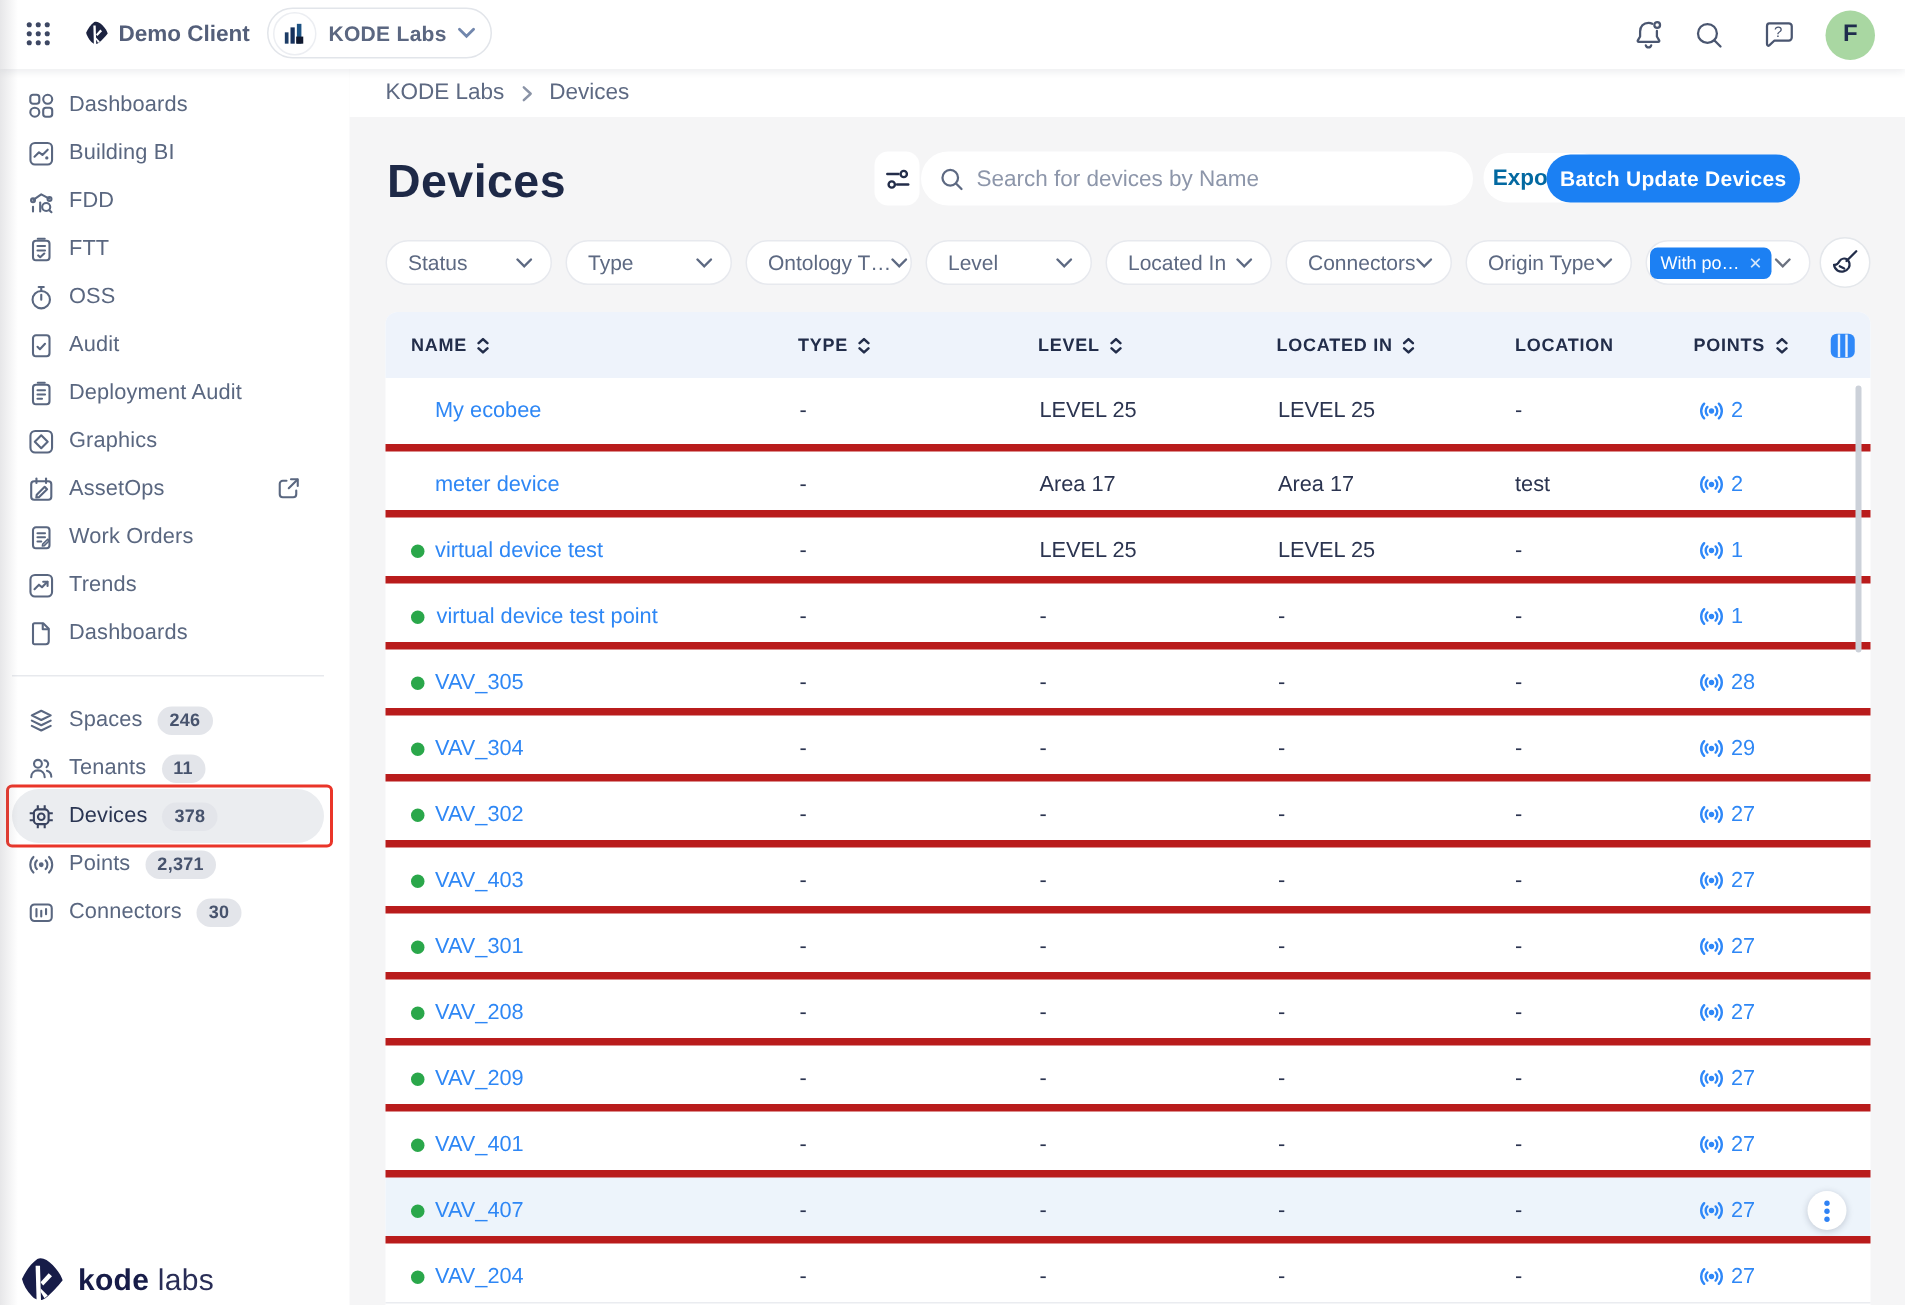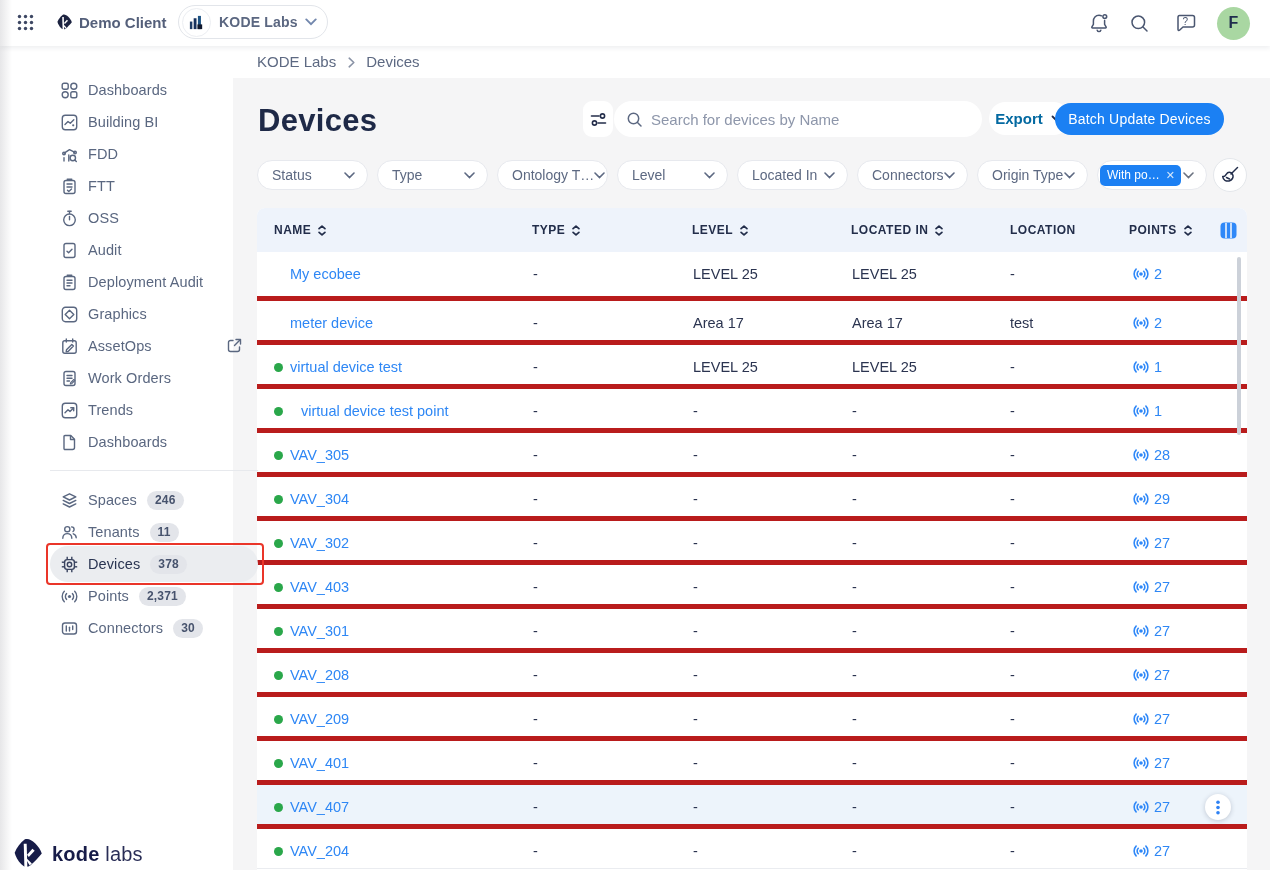--- a/index.html
+++ b/index.html
@@ -23,21 +23,21 @@
   .orgname { font-size:14px; font-weight:700; color:#5b6781; margin:0 7px 0 8px; letter-spacing:.2px;}
   .tbicons { position:absolute; right:0; top:0; height:46px; display:flex; align-items:center; }
   .tbico { display:flex; }
   .tbico.b1 { margin-right:19px; }
   .tbico.b2 { margin-right:25px; }
   .tbico.b3 { margin-right:20px; }
   .avatar { width:33px; height:33px; border-radius:50%; background:#a9d7a2; color:#1f2c4d; font-size:16px; font-weight:700;
             display:flex; align-items:center; justify-content:center; margin-right:20px; }
 
   
-  .nav { position:absolute; left:0; top:28px; width:233px;margin-left:42px; }
+  .nav { position:absolute; left:0; top:8px; width:233px; }
   .navitem { height:32px; display:flex; align-items:center; padding-left:19px; color:#5a6780; font-size:14.5px; position:relative;}
   .navitem svg { flex:0 0 auto; }
   .navitem .lbl { margin-left:10px; letter-spacing:.1px; }
   .extlink { position:absolute; right:33px; top:8px; }
   .divider { height:1px; background:#e7e9ed; margin:12px 17px 13px 8px; }
   .badge { margin-left:10px; background:#e3e5ea; color:#47536d; border-radius:10px; font-size:12px; font-weight:700;
            padding:2.5px 8px; letter-spacing:.2px; }
   .sel-bg { position:absolute; left:8px; top:-2px; width:208px; height:36px; background:#ebedf0; border-radius:18px; z-index:-1; }
   .sel-red { position:absolute; left:4px; top:-5px; width:218px; height:42px; border:2px solid #ea3529; border-radius:4px; z-index:2; pointer-events:none;}
   .navsel { color:#2a3552; font-weight:400; }
@@ -46,22 +46,22 @@
   
   .crumbs { position:absolute; left:257px; top:53px; font-size:15px; color:#5d6982; z-index:6; }
   .title { position:absolute; left:258px; top:103px; font-size:31px; font-weight:700; color:#1e2947; letter-spacing:.3px; }
   .fbtn { position:absolute; left:583px; top:101px; width:30px; height:36px; background:#fff; border-radius:9px;
           display:flex; align-items:center; justify-content:center; }
   .search { position:absolute; left:614px; top:101px; width:368px; height:36px; background:#fff; border-radius:18px;
             display:flex; align-items:center; padding-left:12px; }
   .search .ph { color:#8d96aa; font-size:15px; margin-left:8px; }
   .export { position:absolute; left:989px; top:102px; width:81px; height:33px; background:#fff; border-radius:18px;
             display:flex; align-items:center; justify-content:center; font-size:15px; font-weight:700; color:#0369a1; }
-  .bluebtn { position:absolute; left:1055px; top:103px; width:169px; height:32px; background:#1b80f3; border-radius:16px;
-             color:#fff; font-size:14px; font-weight:400; display:flex; align-items:center; justify-content:center; letter-spacing:.2px;}
+  .bluebtn { position:absolute; left:1031px; top:103px; width:169px; height:32px; background:#1b80f3; border-radius:16px;
+             color:#fff; font-size:14px; font-weight:700; display:flex; align-items:center; justify-content:center; letter-spacing:.2px;}
 
   
   .filters { position:absolute; left:257px; top:160px; height:30px; display:flex; }
   .fpill { width:111px; height:30px; background:#fff; border:1px solid #e7e9ee; border-radius:16px; margin-right:9px;
            display:flex; align-items:center; justify-content:space-between; padding:0 12px 0 14px;
            font-size:14px; color:#5d6982; white-space:nowrap; overflow:hidden; }
   .fpill svg, .chippill svg { flex:0 0 auto; }
   .chippill { width:110px; height:30px; background:#fff; border:1px solid #e7e9ee; border-radius:16px; margin-right:9px;
               display:flex; align-items:center; justify-content:space-between; padding:0 12px 0 2px; }
   .chip { background:#1c80f3; color:#fff; border-radius:5px; height:21px; display:flex; align-items:center;
@@ -233,21 +233,21 @@
             <circle cx="8.5" cy="8.5" r="1.9" fill="#2f88f8" stroke="none"></circle>
             <path d="M5.6 11.4 C4.8 10.7 4.4 9.7 4.4 8.5 C4.4 7.3 4.8 6.3 5.6 5.6"></path>
             <path d="M11.4 5.6 C12.2 6.3 12.6 7.3 12.6 8.5 C12.6 9.7 12.2 10.7 11.4 11.4"></path>
             <path d="M3.3 13.7 C2 12.4 1.2 10.5 1.2 8.5 C1.2 6.5 2 4.6 3.3 3.3"></path>
             <path d="M13.7 3.3 C15 4.6 15.8 6.5 15.8 8.5 C15.8 10.5 15 12.4 13.7 13.7"></path>
           </svg>1</div>
 
   </div>
       <div class="trow  ">
     <span style="position:absolute;left:17px;top:17.5px;width:9px;height:9px;border-radius:50%;background:#2aa74a"></span>
-    <div class="td name" style="left:44px">virtual device test point</div>
+    <div class="td name" style="left:34px">virtual device test point</div>
     <div class="td" style="left:276px">-</div>
     <div class="td" style="left:436px">-</div>
     <div class="td" style="left:595px">-</div>
     <div class="td" style="left:753px">-</div>
     <div class="td pts" style="left:876px"><svg width="16" height="16" viewBox="0 0 17 17" fill="none" stroke="#2f88f8" stroke-width="1.7" stroke-linecap="round">
             <circle cx="8.5" cy="8.5" r="1.9" fill="#2f88f8" stroke="none"></circle>
             <path d="M5.6 11.4 C4.8 10.7 4.4 9.7 4.4 8.5 C4.4 7.3 4.8 6.3 5.6 5.6"></path>
             <path d="M11.4 5.6 C12.2 6.3 12.6 7.3 12.6 8.5 C12.6 9.7 12.2 10.7 11.4 11.4"></path>
             <path d="M3.3 13.7 C2 12.4 1.2 10.5 1.2 8.5 C1.2 6.5 2 4.6 3.3 3.3"></path>
             <path d="M13.7 3.3 C15 4.6 15.8 6.5 15.8 8.5 C15.8 10.5 15 12.4 13.7 13.7"></path>

